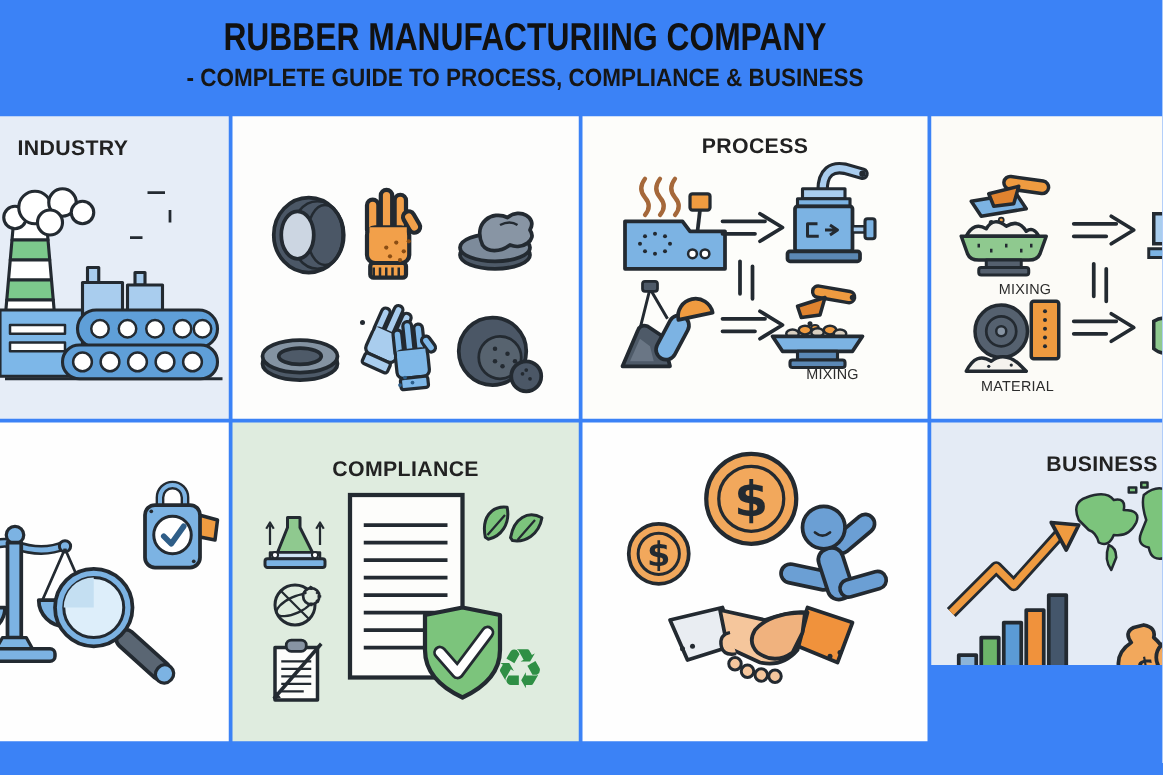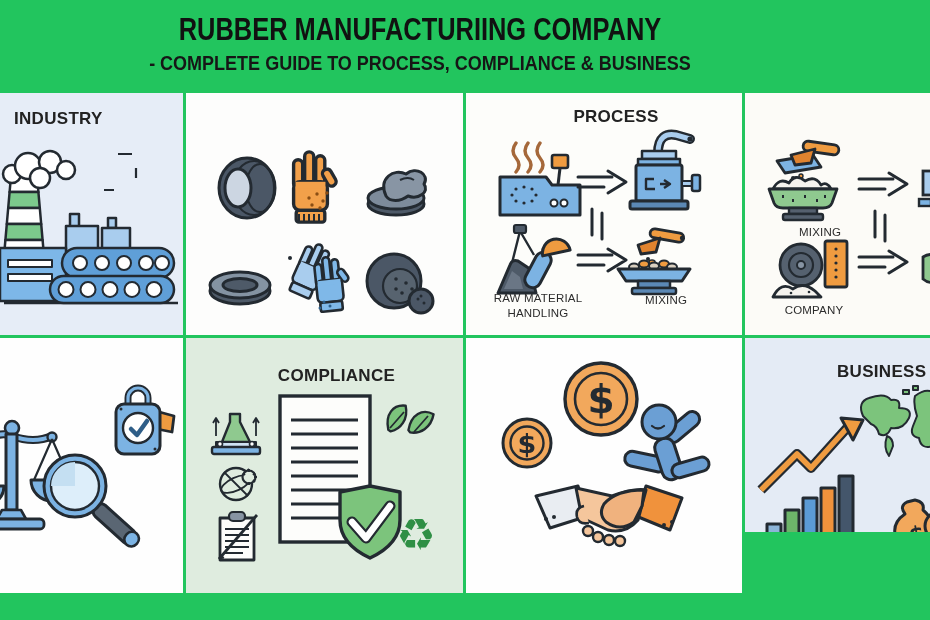--- a/index.html
+++ b/index.html
@@ -1,33 +1,33 @@
 <!DOCTYPE html>
 <html><head>
 <meta charset="utf-8">
 <style>
   html,body{margin:0;padding:0;background:#fff;}
-  .canvas{position:relative;width:930px;height:620px;background:#22c55e;overflow:hidden;
+  .canvas{position:relative;width:930px;height:620px;background:#3b82f6;overflow:hidden;
           font-family:"Liberation Sans",sans-serif;color:#1d1d1d;}
   .header{position:absolute;left:0;top:12px;width:840px;text-align:center;}
   .title{font-size:31px;font-weight:800;letter-spacing:0px;color:#111;
          transform:scaleX(.82);transform-origin:50% 50%;white-space:nowrap;}
   .subtitle{font-size:20px;font-weight:700;color:#161616;margin-top:4px;
             transform:scaleX(.9);transform-origin:50% 50%;white-space:nowrap;}
   .panel{position:absolute;overflow:hidden;}
   .p-industry{left:0;top:93px;width:183px;height:242px;background:#e6edf7;}
   .p-products{left:186px;top:93px;width:277px;height:242px;background:#fdfdfc;}
   .p-process{left:466px;top:93px;width:276px;height:242px;background:#fdfdfa;}
   .p-molding{left:745px;top:93px;width:185px;height:242px;background:#fcfbf7;}
   .p-legal{left:0;top:338px;width:183px;height:255px;background:#fefefe;}
   .p-compliance{left:186px;top:338px;width:277px;height:255px;background:#dfecdf;}
   .p-money{left:466px;top:338px;width:276px;height:255px;background:#fefefe;}
   .p-business{left:745px;top:338px;width:185px;height:194px;background:#e4ebf5;}
   .panel-title{position:absolute;font-size:17px;font-weight:700;letter-spacing:.3px;color:#222;}
-  .panel-title.center{left:12px;width:100%;text-align:center;}
+  .panel-title.center{left:0;width:100%;text-align:center;}
   .step-label{position:absolute;font-size:11.5px;font-weight:400;letter-spacing:.2px;
               color:#2c2c2c;text-align:center;line-height:1.3;}
   svg{position:absolute;display:block;}
 </style>
 </head>
 <body>
 
 <div class="canvas">
 
   <div class="header">
@@ -217,21 +217,20 @@
       <g transform="translate(112,78)">
         <path d="M0,6 H34 M0,16 H26 M30,0 L48,11 L30,22" fill="none" stroke="#232a31" stroke-width="3" stroke-linecap="round" stroke-linejoin="round"></path>
       </g>
       <g transform="translate(112,156)">
         <path d="M0,6 H34 M0,16 H26 M30,0 L48,11 L30,22" fill="none" stroke="#232a31" stroke-width="3" stroke-linecap="round" stroke-linejoin="round"></path>
       </g>
       <g transform="translate(126,114)">
         <path d="M0,2 V28 M10,6 V32" stroke="#232a31" stroke-width="3" stroke-linecap="round"></path>
       </g>
     </svg>
-    <div class="step-label" style="left:17px;top:198px;width:110px">RAW MATERIAL HANDLING</div>
     <div class="step-label" style="left:145px;top:200px;width:110px">MIXING</div>
   </div>
 
   <div class="panel p-molding">
     <svg viewBox="0 0 185 242" style="left:0;top:0;width:185px;height:242px">
       <g transform="translate(18,50)" stroke="#232a31" stroke-linejoin="round">
         <polygon points="14,18 50,12 58,24 22,30" fill="#7cb3e3" stroke-width="2.8"></polygon>
         <rect x="40" y="0" width="36" height="10" rx="5" fill="#ef9b40" stroke-width="2.8" transform="rotate(8 58 5)"></rect>
         <polygon points="28,12 52,6 48,20 32,22" fill="#e0832f" stroke-width="2.8"></polygon>
         <circle cx="30" cy="35" r="2" fill="#232a31" stroke="none"></circle>
@@ -269,21 +268,21 @@
       </g>
       <g transform="translate(172,74)" stroke="#232a31">
         <rect x="6" y="4" width="22" height="24" fill="#a9cdee" stroke-width="2.8"></rect>
         <rect x="2" y="32" width="12" height="7" fill="#7cb3e3" stroke-width="2.4"></rect>
       </g>
       <g transform="translate(174,158)" stroke="#232a31">
         <path d="M4,6 q8,-5 16,0 l0,24 q-9,4 -16,-2 z" fill="#8fc98f" stroke-width="2.8"></path>
       </g>
     </svg>
     <div class="step-label" style="left:20px;top:132px;width:110px">MIXING</div>
-    <div class="step-label" style="left:14px;top:210px;width:110px">COMPANY</div>
+    <div class="step-label" style="left:14px;top:210px;width:110px">MATERIAL</div>
   </div>
 
   <div class="panel p-legal">
     <svg viewBox="0 0 183 255" style="left:0;top:0;width:183px;height:255px">
       <g stroke="#232a31" stroke-linejoin="round">
         <path d="M-16,106 Q-2,92 12,98 Q34,106 52,98" fill="none" stroke-width="8"></path>
         <path d="M-16,106 Q-2,92 12,98 Q34,106 52,98" fill="none" stroke="#7cb3e3" stroke-width="4"></path>
         <circle cx="12" cy="90" r="7" fill="#7cb3e3" stroke-width="2.6"></circle>
         <circle cx="52" cy="99" r="4.5" fill="#7cb3e3" stroke-width="2.4"></circle>
         <path d="M-16,108 L-30,148 M-16,108 L-2,148" stroke-width="2.2"></path>

